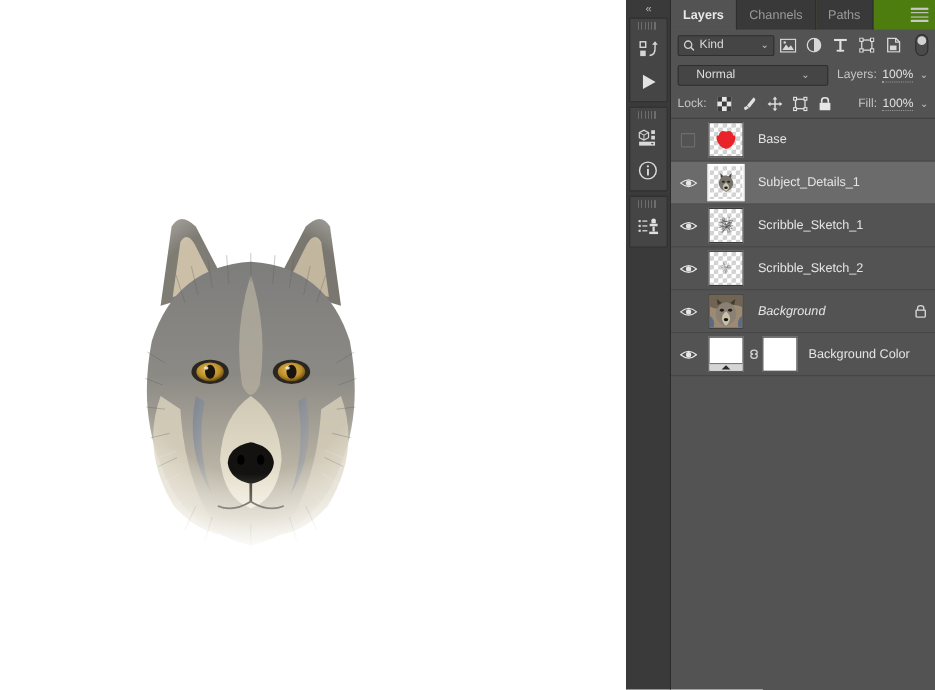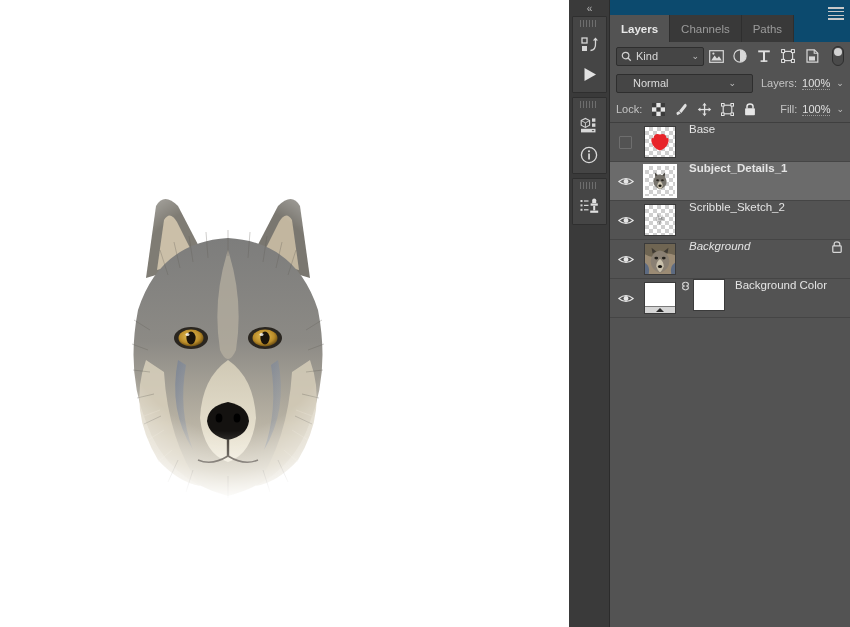--- a/index.html
+++ b/index.html
@@ -63,22 +63,22 @@
 
   
   #layers-panel {
     width: 240px; height: 627px;
     background: #535353;
     display: flex; flex-direction: column;
     color: #dcdcdc;
     font-size: 11px;
   }
   .panel-header {
-    height: 42px;
-    background: #0c4a6e;
+    height: 27px;
+    background: #4d7c0f;
     display: flex; align-items: flex-end;
     position: relative;
     flex: 0 0 auto;
   }
   .tab {
     height: 27px;
     padding: 0 11px;
     display: flex; align-items: center;
     font-size: 11.5px;
     color: #9b9b9b;
@@ -173,27 +173,27 @@
   }
 
   
   .layer-list {
     flex: 1 1 auto;
     overflow: hidden;
     border-top: 1px solid #3f3f3f;
   }
   .layer-row {
     height: 39px;
-    display: flex; align-items: flex-start;
+    display: flex; align-items: center;
     border-bottom: 1px solid #454545;
     background: #535353;
     cursor: pointer;
     position: relative;
   }
-  .layer-row.selected { background: #6b6b6b; font-weight: bold; }
+  .layer-row.selected { background: #6b6b6b; }
   .eye-cell {
     width: 31px; height: 100%;
     display: flex; align-items: center; justify-content: center;
     flex: 0 0 auto;
     cursor: pointer;
   }
   .eye-off-box {
     width: 13px; height: 13px;
     border: 1px solid #6e6e6e;
     border-radius: 1px;
@@ -604,20 +604,39 @@
               <path d="M16 16 Q19 18 19 21 Q18 24 16 24.4 Q14 24 13 21 Q13 18 16 16 Z" fill="#cdc6b3"></path>
               <ellipse cx="13.4" cy="15.2" rx="1.5" ry="1" fill="#2a2620"></ellipse>
               <ellipse cx="18.6" cy="15.2" rx="1.5" ry="1" fill="#2a2620"></ellipse>
               <ellipse cx="16" cy="21" rx="1.7" ry="1.3" fill="#16140f"></ellipse>
             </svg>
           </div>
         </div>
         <div class="layer-name">Subject_Details_1</div>
       </div>
 
+      <div class="layer-row">
+        <div class="eye-cell">
+          <svg width="16" height="11" viewBox="0 0 16 11">
+            <path d="M0.8 5.5 Q8 -0.6 15.2 5.5 Q8 11.6 0.8 5.5 Z" fill="none" stroke="#e6e6e6" stroke-width="1.1"></path>
+            <circle cx="8" cy="5.5" r="2.4" fill="#e6e6e6"></circle>
+          </svg>
+        </div>
+        <div class="thumb-wrap">
+          <div class="thumb">
+            <svg viewBox="0 0 32 32">
+              <g stroke="#353535" stroke-width="0.5" fill="none" opacity="0.85">
+                <path d="M10 10 L22 14 M9 13 L23 11 M10 16 L22 19 M11 20 L21 15 M12 9 L20 21 M13 22 L21 10 M9 18 L23 16 M14 8 L18 23 M11 11 L21 22 M12 23 L22 12"></path>
+                <path d="M10.5 12.5 L21.5 17.5 M10.5 17.5 L21.5 12.5 M13 7.5 L13 23 M19 7.5 L19 23"></path>
+              </g>
+            </svg>
+          </div>
+        </div>
+        <div class="layer-name">Scribble_Sketch_1</div>
+      </div>
 
       <div class="layer-row">
         <div class="eye-cell">
           <svg width="16" height="11" viewBox="0 0 16 11">
             <path d="M0.8 5.5 Q8 -0.6 15.2 5.5 Q8 11.6 0.8 5.5 Z" fill="none" stroke="#e6e6e6" stroke-width="1.1"></path>
             <circle cx="8" cy="5.5" r="2.4" fill="#e6e6e6"></circle>
           </svg>
         </div>
         <div class="thumb-wrap">
           <div class="thumb">

